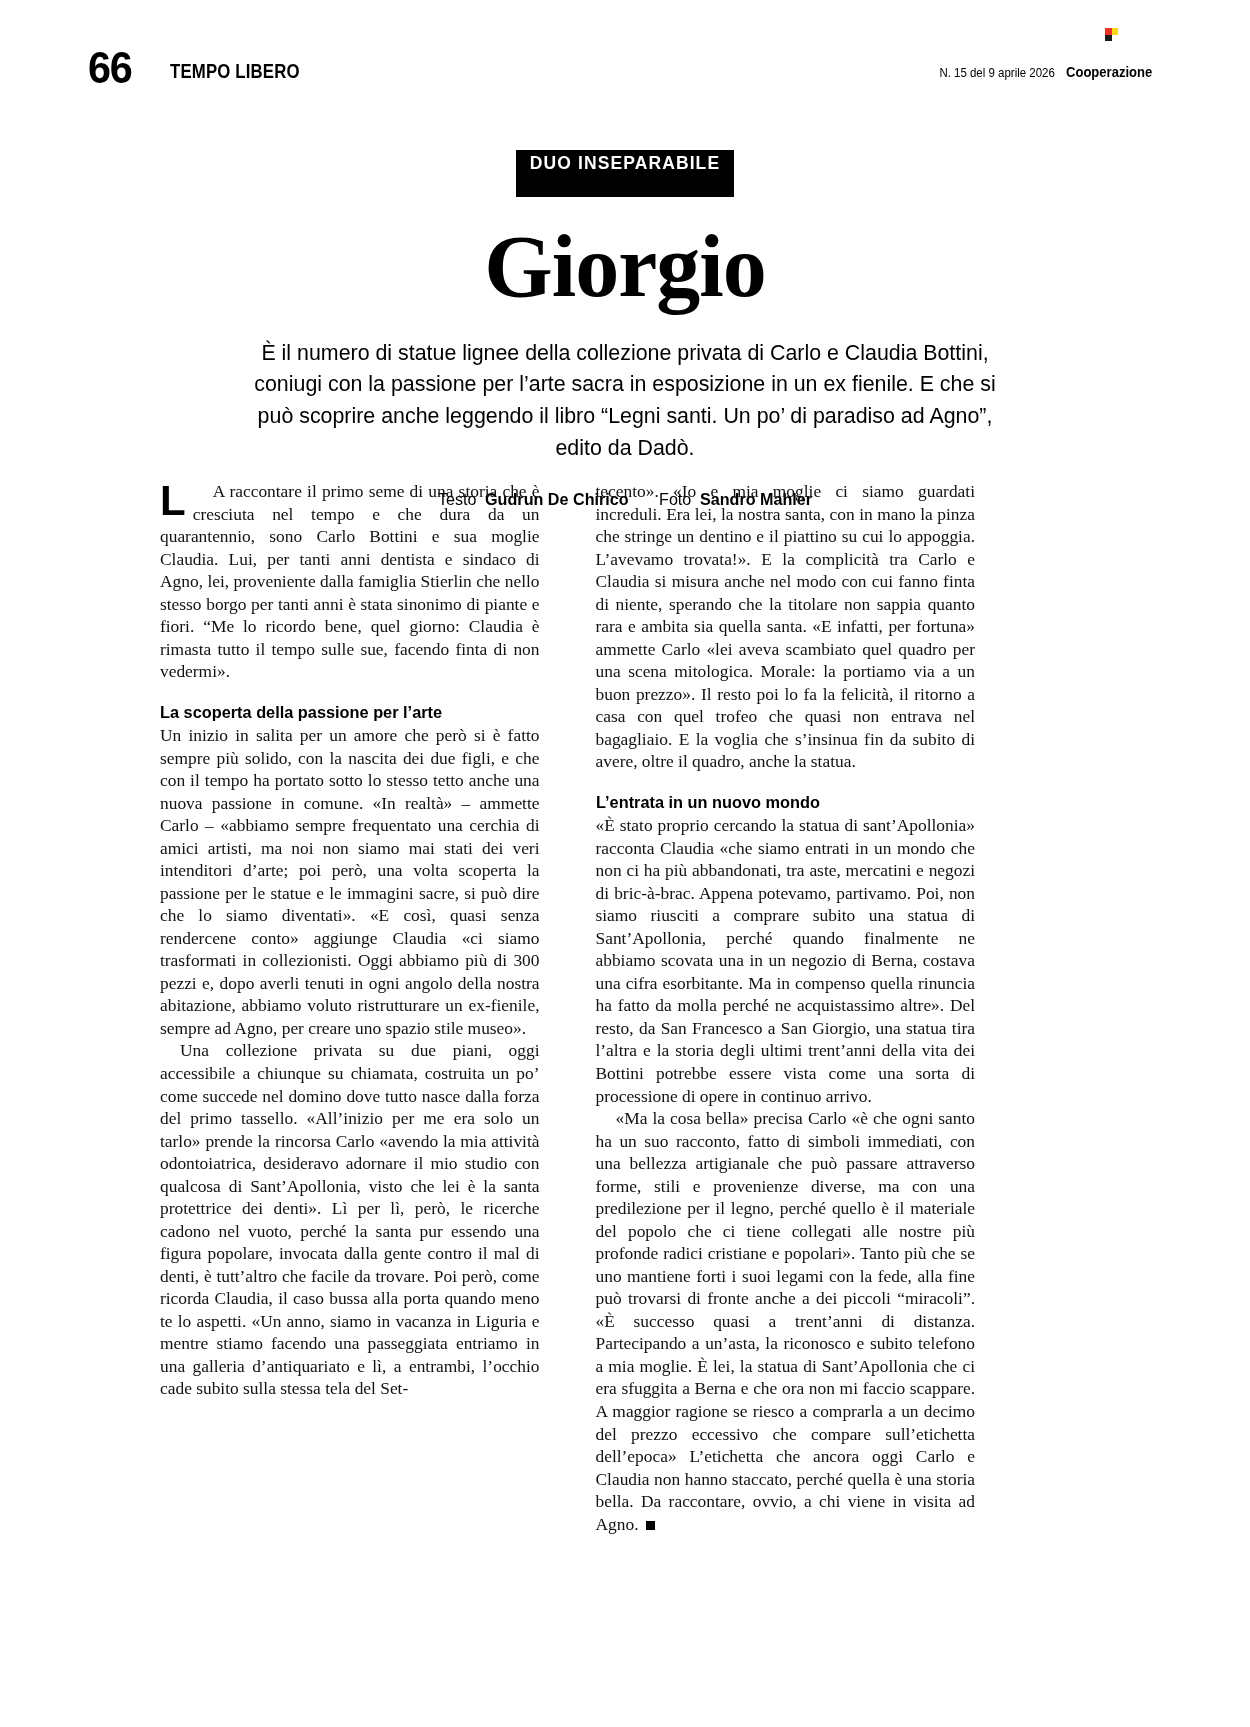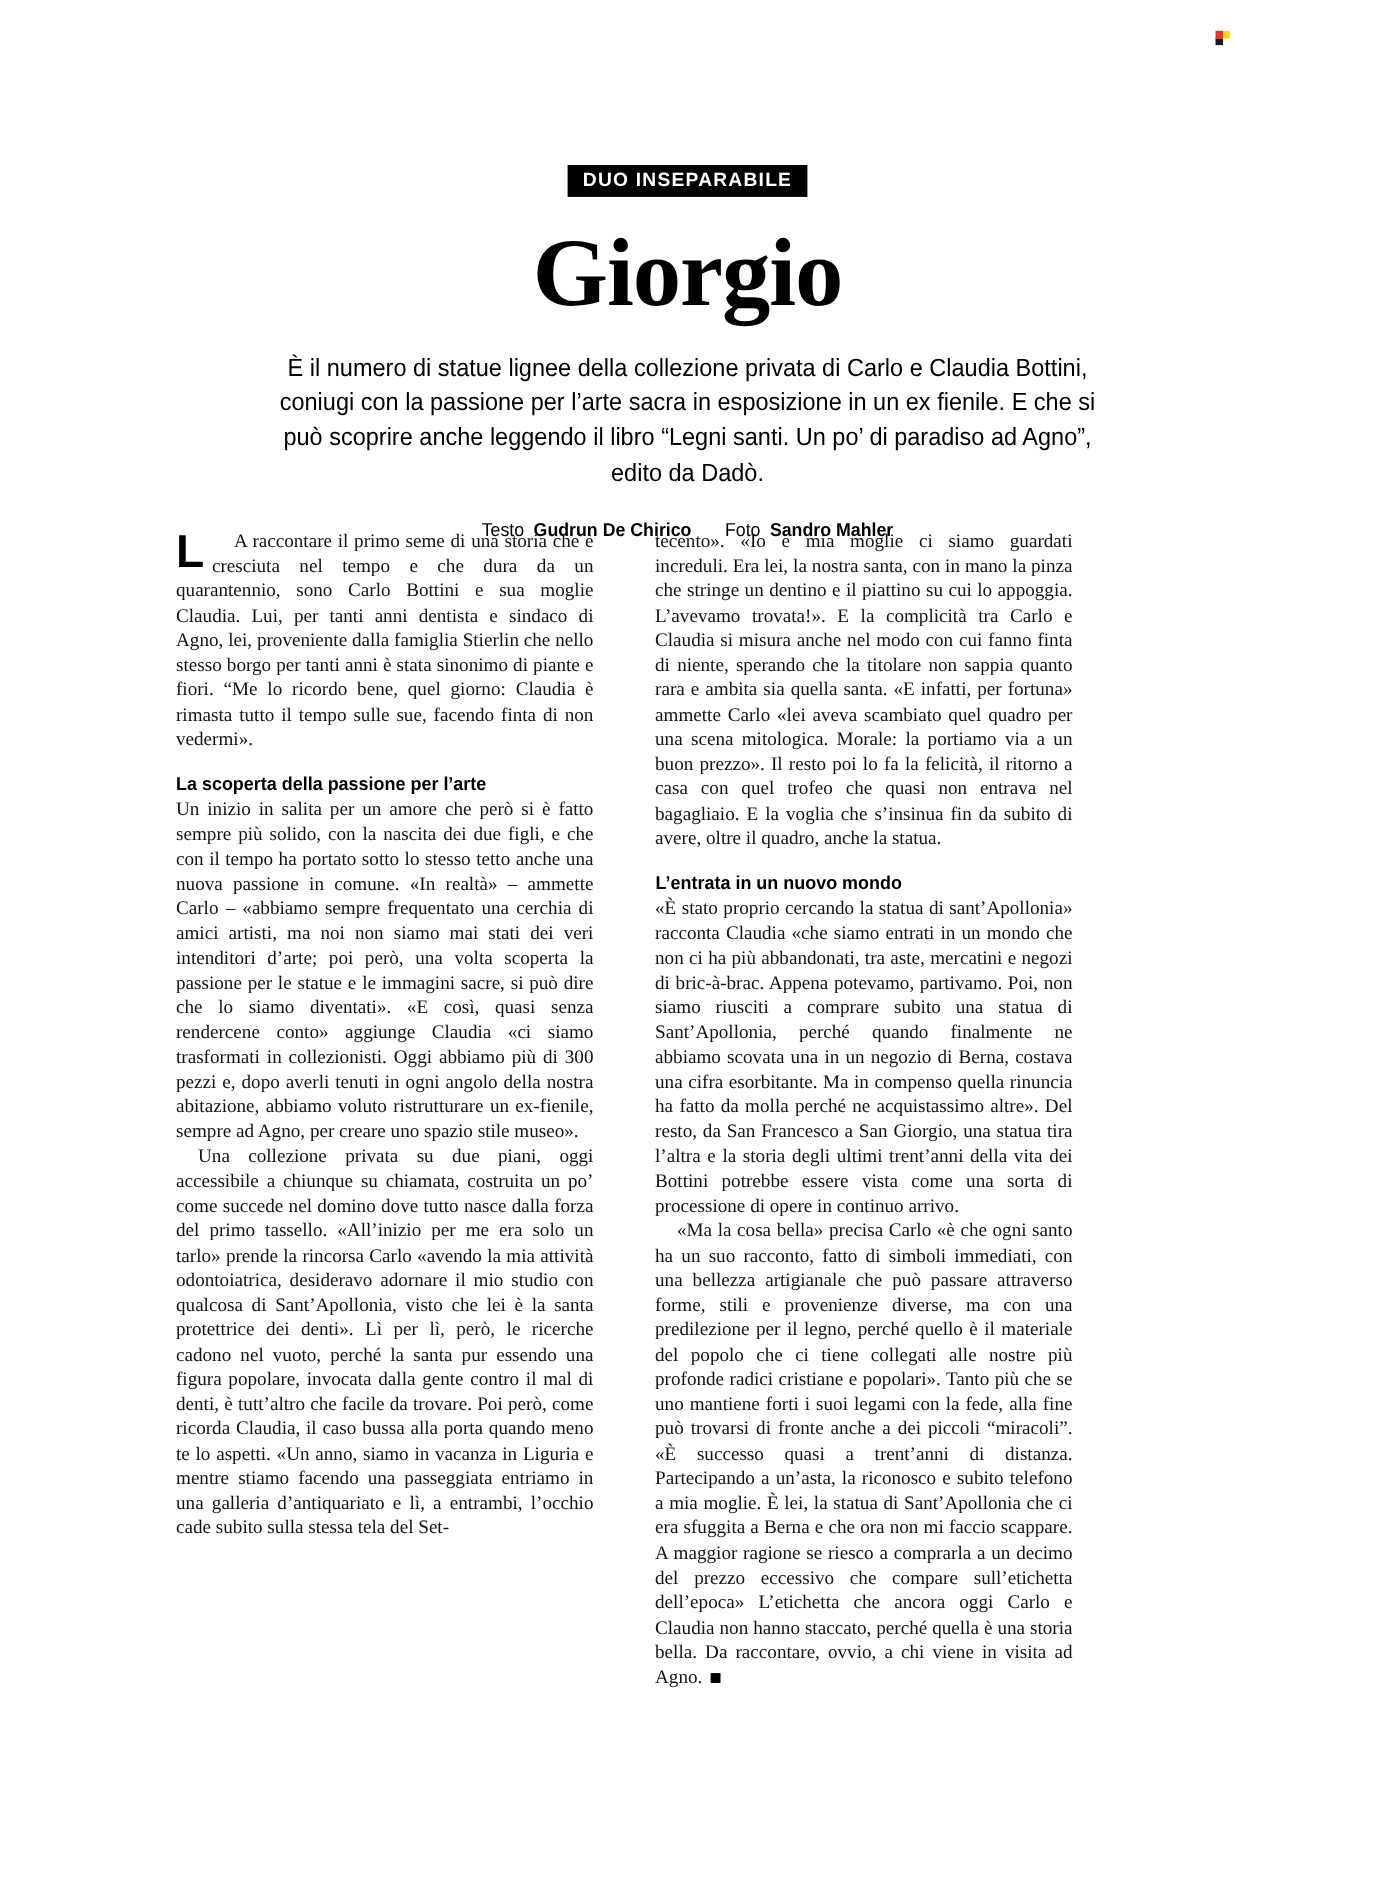--- a/index.html
+++ b/index.html
@@ -98,21 +98,21 @@
     text-align: center;
   }
   .kicker {
     display: inline-block;
     background: #000000;
     color: #ffffff;
     font-family: "Liberation Sans", sans-serif;
     font-weight: 700;
     font-size: 17.5px;
     letter-spacing: 1.1px;
-    padding: 5px 14px 6px 14px;
+    padding: 5px 14px 24px 14px;
     line-height: 1;
   }
   .headline {
     font-family: "Liberation Serif", serif;
     font-weight: 700;
     font-size: 88px;
     line-height: 1.0;
     letter-spacing: -1px;
     margin-top: 26px;
     color: #000;
@@ -209,20 +209,28 @@
 
 <div class="page">
 
   <div class="reg-mark">
     <i style="background:#e8352a"></i>
     <i style="background:#f6d417"></i>
     <i style="background:#1a1a1a"></i>
     <i style="background:#ffffff"></i>
   </div>
 
+  <div class="masthead">
+    <div class="folio">66</div>
+    <div class="section-name">TEMPO LIBERO</div>
+    <div class="issue-line">
+      <span class="issue-date">N. 15 del 9 aprile 2026</span>
+      <span class="brand">Cooperazione</span>
+    </div>
+  </div>
 
   <div class="article-head">
     <div class="kicker">DUO INSEPARABILE</div>
     <div class="headline">Giorgio</div>
     <div class="deck">È il numero di statue lignee della collezione privata di Carlo e Claudia Bottini, coniugi con la passione per l’arte sacra in esposizione in un ex fienile. E che si può scoprire anche leggendo il libro “Legni santi. Un po’ di paradiso ad Agno”, edito da Dadò.</div>
     <div class="byline">
       <span class="lbl">Testo</span>
       <span class="nm">Gudrun De Chirico</span>
       <span class="gap"></span>
       <span class="lbl">Foto</span>

